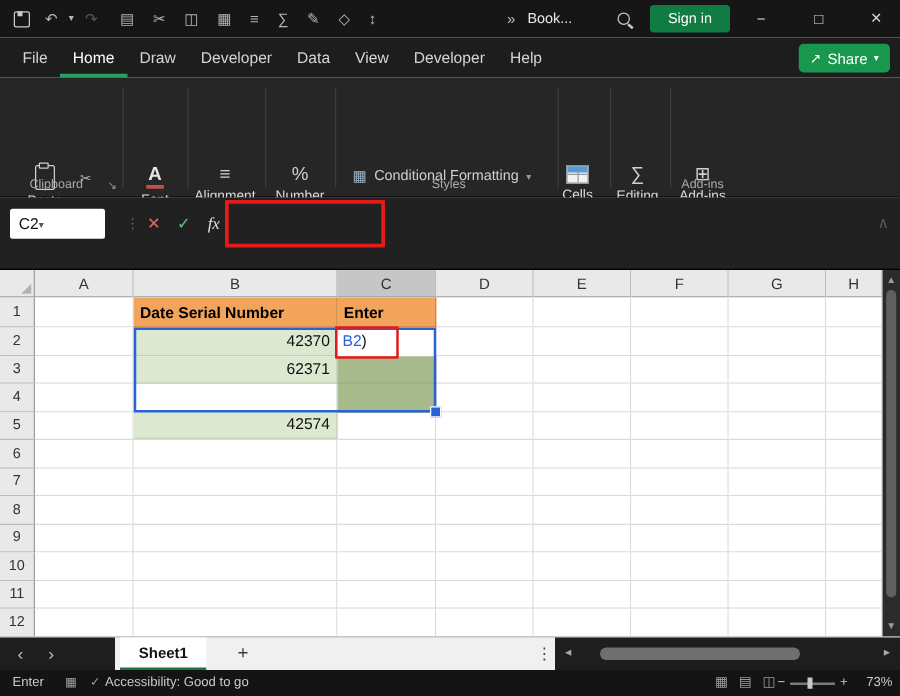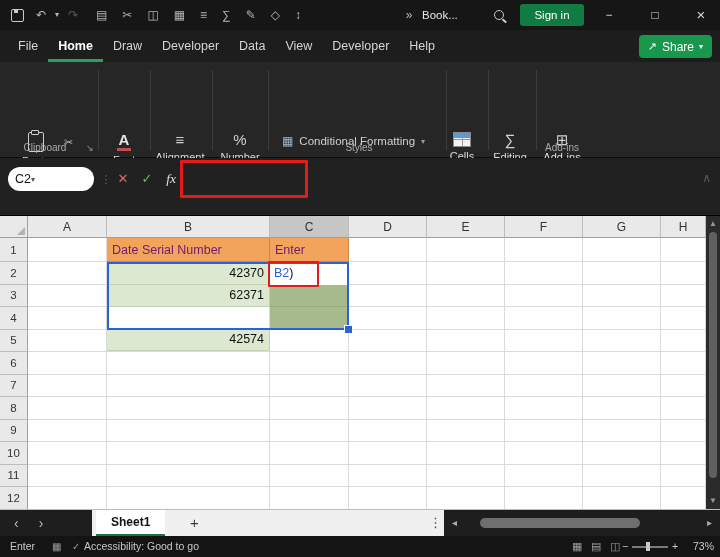--- a/index.html
+++ b/index.html
@@ -16,21 +16,21 @@
   .signin{position:absolute;left:520px;top:4px;width:64px;height:22px;background:#107C41;border:none;border-radius:3px;color:#fff;font-size:11.5px;font-family:inherit}
   .winbtn{position:absolute;top:0;width:22px;height:30px;line-height:30px;text-align:center;color:#d9d9d9;font-size:12px}
   .floppy{position:absolute;left:11px;top:9px;width:11px;height:11px;border:1.5px solid #c9c9c9;border-radius:2px}
   .floppy::after{content:"";position:absolute;left:2px;top:-1px;width:4px;height:4px;background:#c9c9c9}
   .search-ic{position:absolute;left:494px;top:10px;width:8px;height:8px;border:1.5px solid #c9c9c9;border-radius:50%}
   .search-ic::after{content:"";position:absolute;width:5px;height:1.5px;background:#c9c9c9;right:-4px;bottom:-2px;transform:rotate(40deg)}
 
   
   .menubar{position:absolute;left:0;top:30px;width:720px;height:32px;background:#1d1d1d;display:flex;align-items:stretch;padding-left:8px;box-sizing:border-box;z-index:9}
   .menu-item{padding:0 10px;line-height:32px;font-size:12.5px;color:#d4d4d4;white-space:nowrap}
-  .menu-item.active{color:#fff;box-shadow:inset 0 -3px 0 #27A060;font-weight:700}
+  .menu-item.active{color:#fff;box-shadow:inset 0 -3px 0 #27A060;font-weight:400}
   .share-btn{position:absolute;right:8px;top:35px;height:23px;display:flex;align-items:center;gap:5px;background:#18984C;color:#fff;border-radius:4px;padding:0 9px;font-size:12px;z-index:11}
   .share-arrow{font-size:11px}
   .share-chev{font-size:8px}
 
   
   .ribbon{position:absolute;left:0;top:62px;width:720px;height:96px;background:#262626;border-bottom:1px solid #0c0c0c;box-sizing:border-box}
   .rib-sep{position:absolute;top:8px;height:80px;width:1px;background:#3d3d3d}
   .big-btn{position:absolute;top:70px;display:flex;flex-direction:column;align-items:center;gap:3px;color:#dcdcdc;font-size:11px}
   .rib-small{position:absolute;font-size:11px;color:#b9b9b9}
   .grp-label{position:absolute;bottom:4px;font-size:10px;color:#ababab;text-align:center}
@@ -42,21 +42,21 @@
   .icon-16{font-size:15px;line-height:16px;color:#d0d0d0}
   .style-item{position:absolute;left:282px;display:flex;align-items:center;gap:6px;font-size:11.5px;color:#cfcfcf;white-space:nowrap}
   .style-ic{font-size:12px;color:#9fb6c8}
   .cells-ic{width:16px;height:13px;background:#f2f2f2;border:1px solid #8a8a8a;position:relative}
   .cells-ic i{position:absolute;left:0;top:0;width:100%;height:5px;background:#5b9bd5}
   .cells-ic::before{content:"";position:absolute;left:50%;top:0;bottom:0;width:1px;background:#9a9a9a}
   .cells-ic::after{content:"";position:absolute;top:45%;left:0;right:0;height:1px;background:#9a9a9a}
 
   
   .formulabar{position:absolute;left:0;top:158px;width:720px;height:58px;background:#212121;border-bottom:1px solid #000;box-sizing:border-box}
-  .name-box{position:absolute;left:8px;top:9px;width:86px;height:24px;background:#fff;border-radius:12px;display:flex;align-items:center;padding:0 7px;font-size:12.5px;color:#111;box-sizing:border-box}
+  .name-box{position:absolute;left:8px;top:9px;width:76px;height:24px;background:#fff;border-radius:2px;display:flex;align-items:center;padding:0 7px;font-size:12.5px;color:#111;box-sizing:border-box}
   .nb-chev{font-size:8px;color:#555}
   .fb-ic{position:absolute;top:9px;height:24px;line-height:24px;font-size:13px;text-align:center;width:18px}
   .fb-divider{color:#6a6a6a;font-size:11px}
   .fb-cancel{color:#e06a5f}
   .fb-enter{color:#58bf79}
   .fb-fx{font-family:"Liberation Serif",serif;font-style:italic;color:#e0e0e0;font-size:13.5px}
   .formula-input{position:absolute;left:186px;top:5px;width:528px;height:39px;background:#fff;padding:6px 8px;font-size:13.5px;color:#000;box-sizing:border-box;white-space:nowrap}
   .caret{display:inline-block;width:1.5px;height:14px;background:#000;vertical-align:-2px;margin-left:1px}
   .ref-blue{color:#2A62D8}
   .plain{color:#111}
@@ -64,21 +64,21 @@
 
   
   .sheet{position:absolute;left:0;top:216px;width:706px;height:293px;background:#fff;overflow:hidden}
   .corner{position:absolute;box-sizing:border-box;background:#e9e9e9;border-right:1px solid #9f9f9f;border-bottom:1px solid #9f9f9f}
   .corner::after{content:"";position:absolute;right:2px;bottom:2px;width:0;height:0;border-left:8px solid transparent;border-bottom:8px solid #b3b3b3}
   .colhead{position:absolute;box-sizing:border-box;background:#e9e9e9;border-right:1px solid #bdbdbd;border-bottom:1px solid #9f9f9f;display:flex;align-items:center;justify-content:center;font-size:12px;color:#333}
   .colhead.sel{background:#c6c6c6}
   .rowhead{position:absolute;box-sizing:border-box;background:#e9e9e9;border-right:1px solid #9f9f9f;border-bottom:1px solid #bdbdbd;display:flex;align-items:center;justify-content:center;font-size:11.5px;color:#333}
   .cell{position:absolute;box-sizing:border-box;border-right:1px solid #dadada;border-bottom:1px solid #dadada;background:#fff}
   .ccell{position:absolute;box-sizing:border-box;display:flex;align-items:center;font-size:12.5px;color:#111;z-index:2}
-  .orange-header{background:#F2A45C;color:#701a75;font-weight:normal;padding-left:5px;border-right:1px solid #c9894a;border-bottom:1px solid #c9894a}
+  .orange-header{background:#F2A45C;color:#000000;font-weight:bold;padding-left:5px;border-right:1px solid #c9894a;border-bottom:1px solid #c9894a}
   .green-num{background:#DCE8D0;justify-content:flex-end;padding-right:5px;border-right:1px solid #c2cfb4;border-bottom:1px solid #c2cfb4}
   .dark-green{background:#A6BA8C;border-right:1px solid #96a97e;border-bottom:1px solid #96a97e}
   .edit-cell{background:#fff;padding-left:4px}
   .range-border{position:absolute;left:107px;top:262px;width:242px;height:68px;border:2px solid #2A62D8;box-sizing:border-box;z-index:5;pointer-events:none}
   .fill-handle{position:absolute;left:344px;top:325px;width:7px;height:7px;background:#2A62D8;border:1px solid #fff;z-index:6}
   .anno{position:absolute;border:3px solid #E31B1B;box-sizing:border-box;z-index:40;pointer-events:none;border-radius:1px}
   #anno-formula{left:180px;top:160px;width:128px;height:38px}
   #anno-cell{left:268px;top:261px;width:51px;height:26px;border-width:2.5px}
 
   .vscroll{position:absolute;right:0;top:216px;width:14px;height:293px;background:#2b2b2b;z-index:3}

